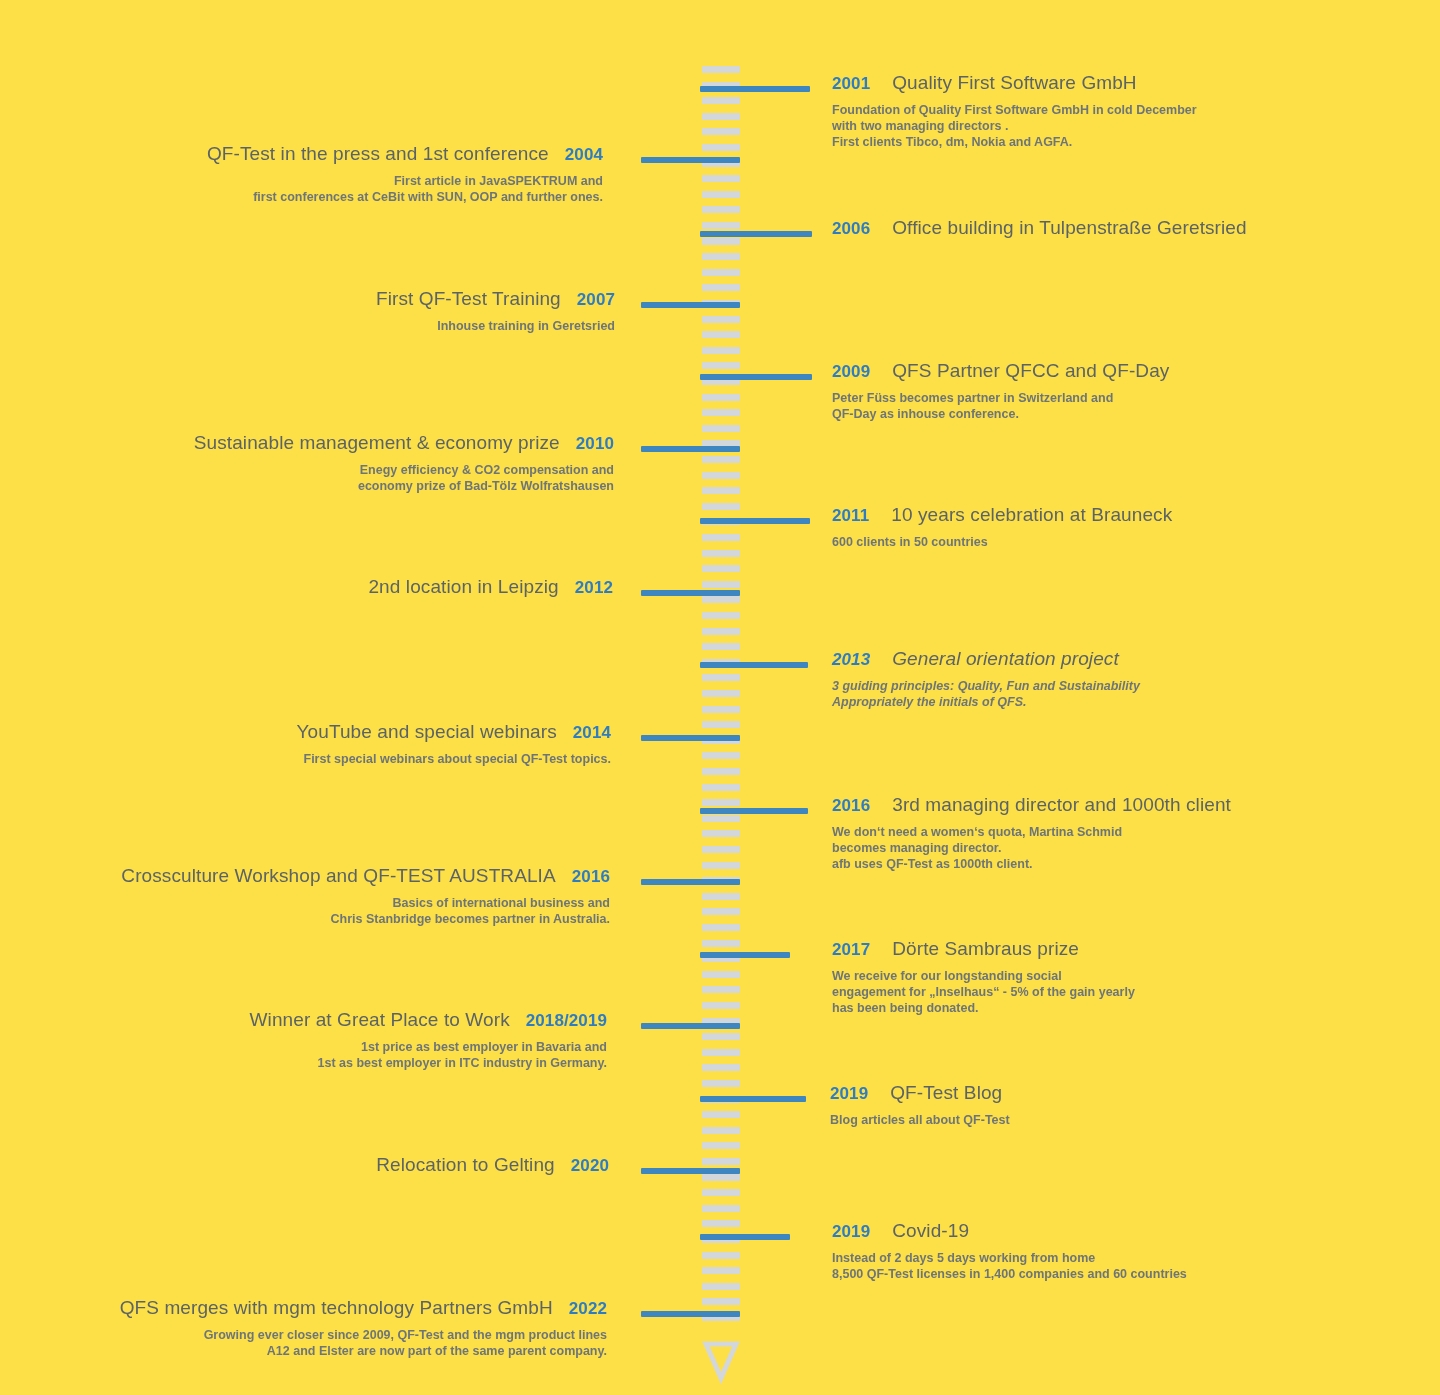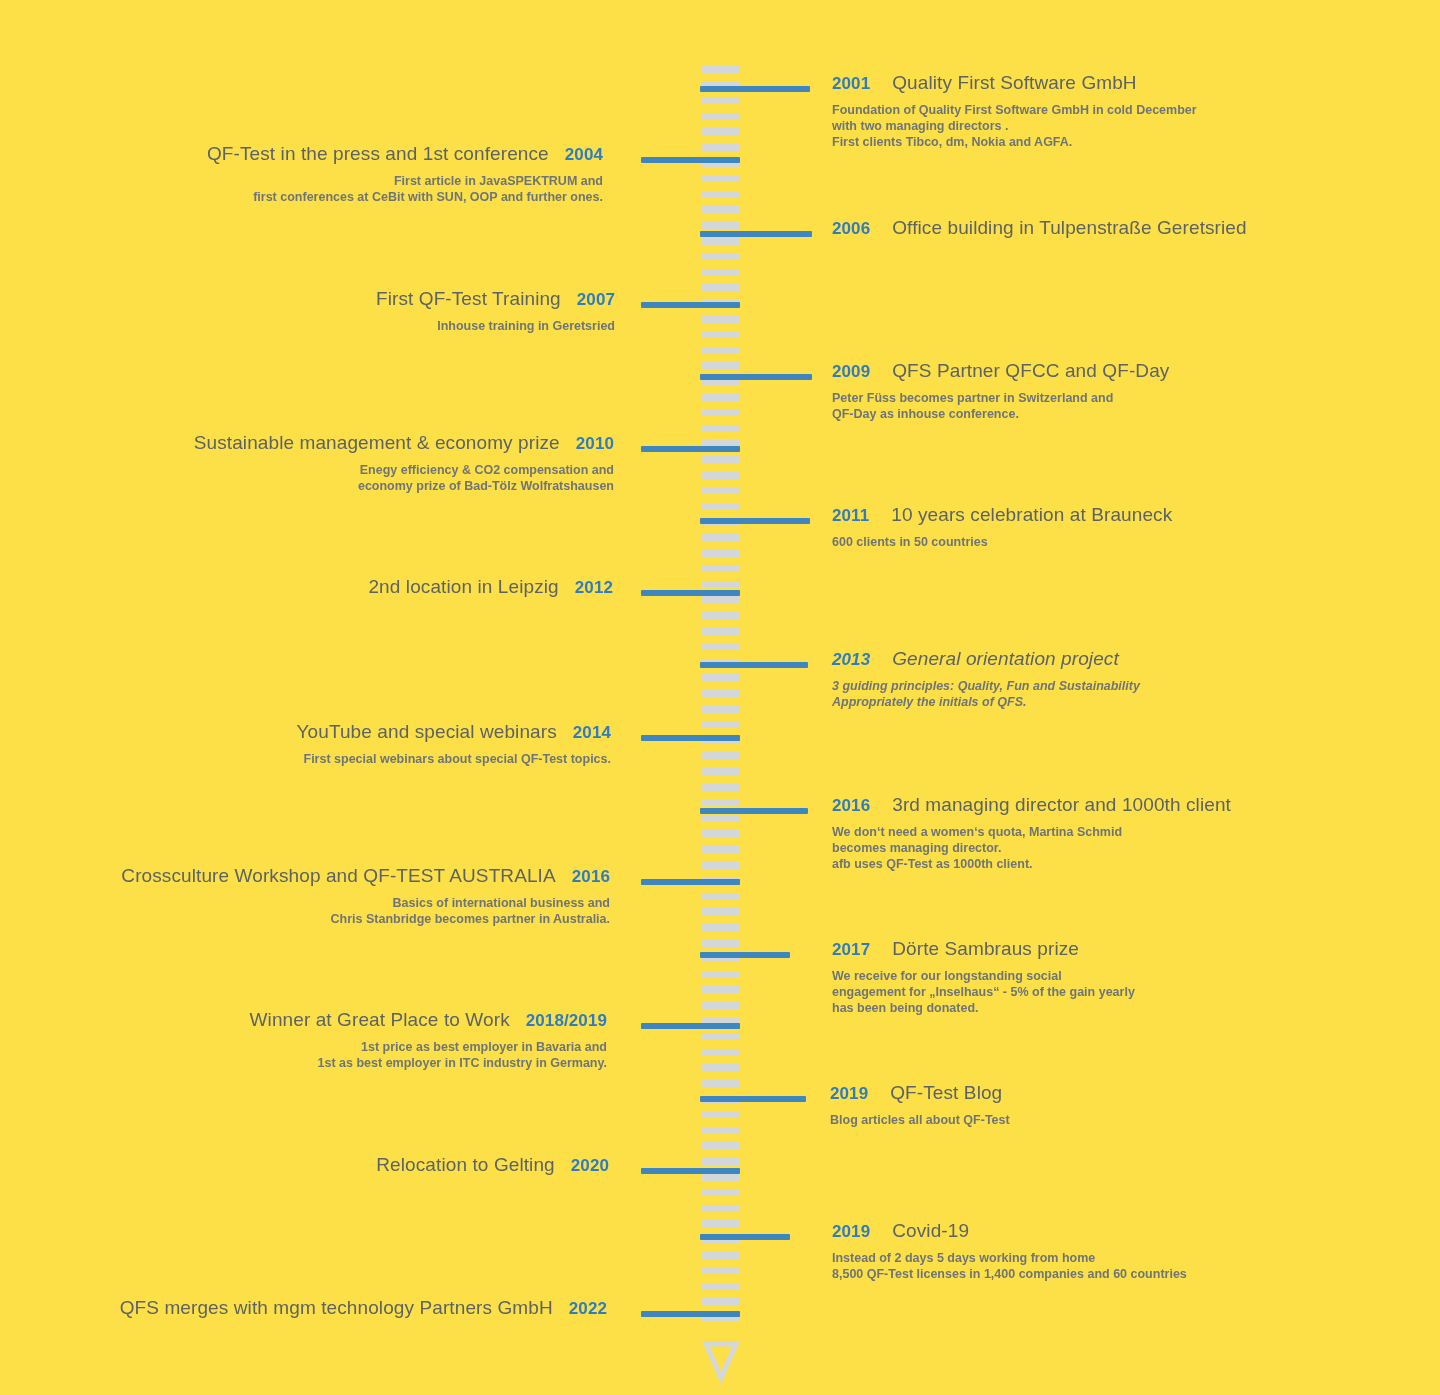--- a/index.html
+++ b/index.html
@@ -362,16 +362,20 @@
         <div class="desc">
           <span class="desc-line">Instead of 2 days 5 days working from home</span>
           <span class="desc-line">8,500 QF-Test licenses in 1,400 companies and 60 countries</span>
         </div>
       </div>
       <div class="entry left" style="top: 1297px; right: 833px;">
         <div class="entry-head">
           <span class="title">QFS merges with mgm technology Partners GmbH</span>
           <span class="year">2022</span>
         </div>
+        <div class="desc">
+          <span class="desc-line">Growing ever closer since 2009, QF-Test and the mgm product lines</span>
+          <span class="desc-line">A12 and Elster are now part of the same parent company.</span>
+        </div>
       </div>
     </div>
 
 </div>
 
 </body></html>

